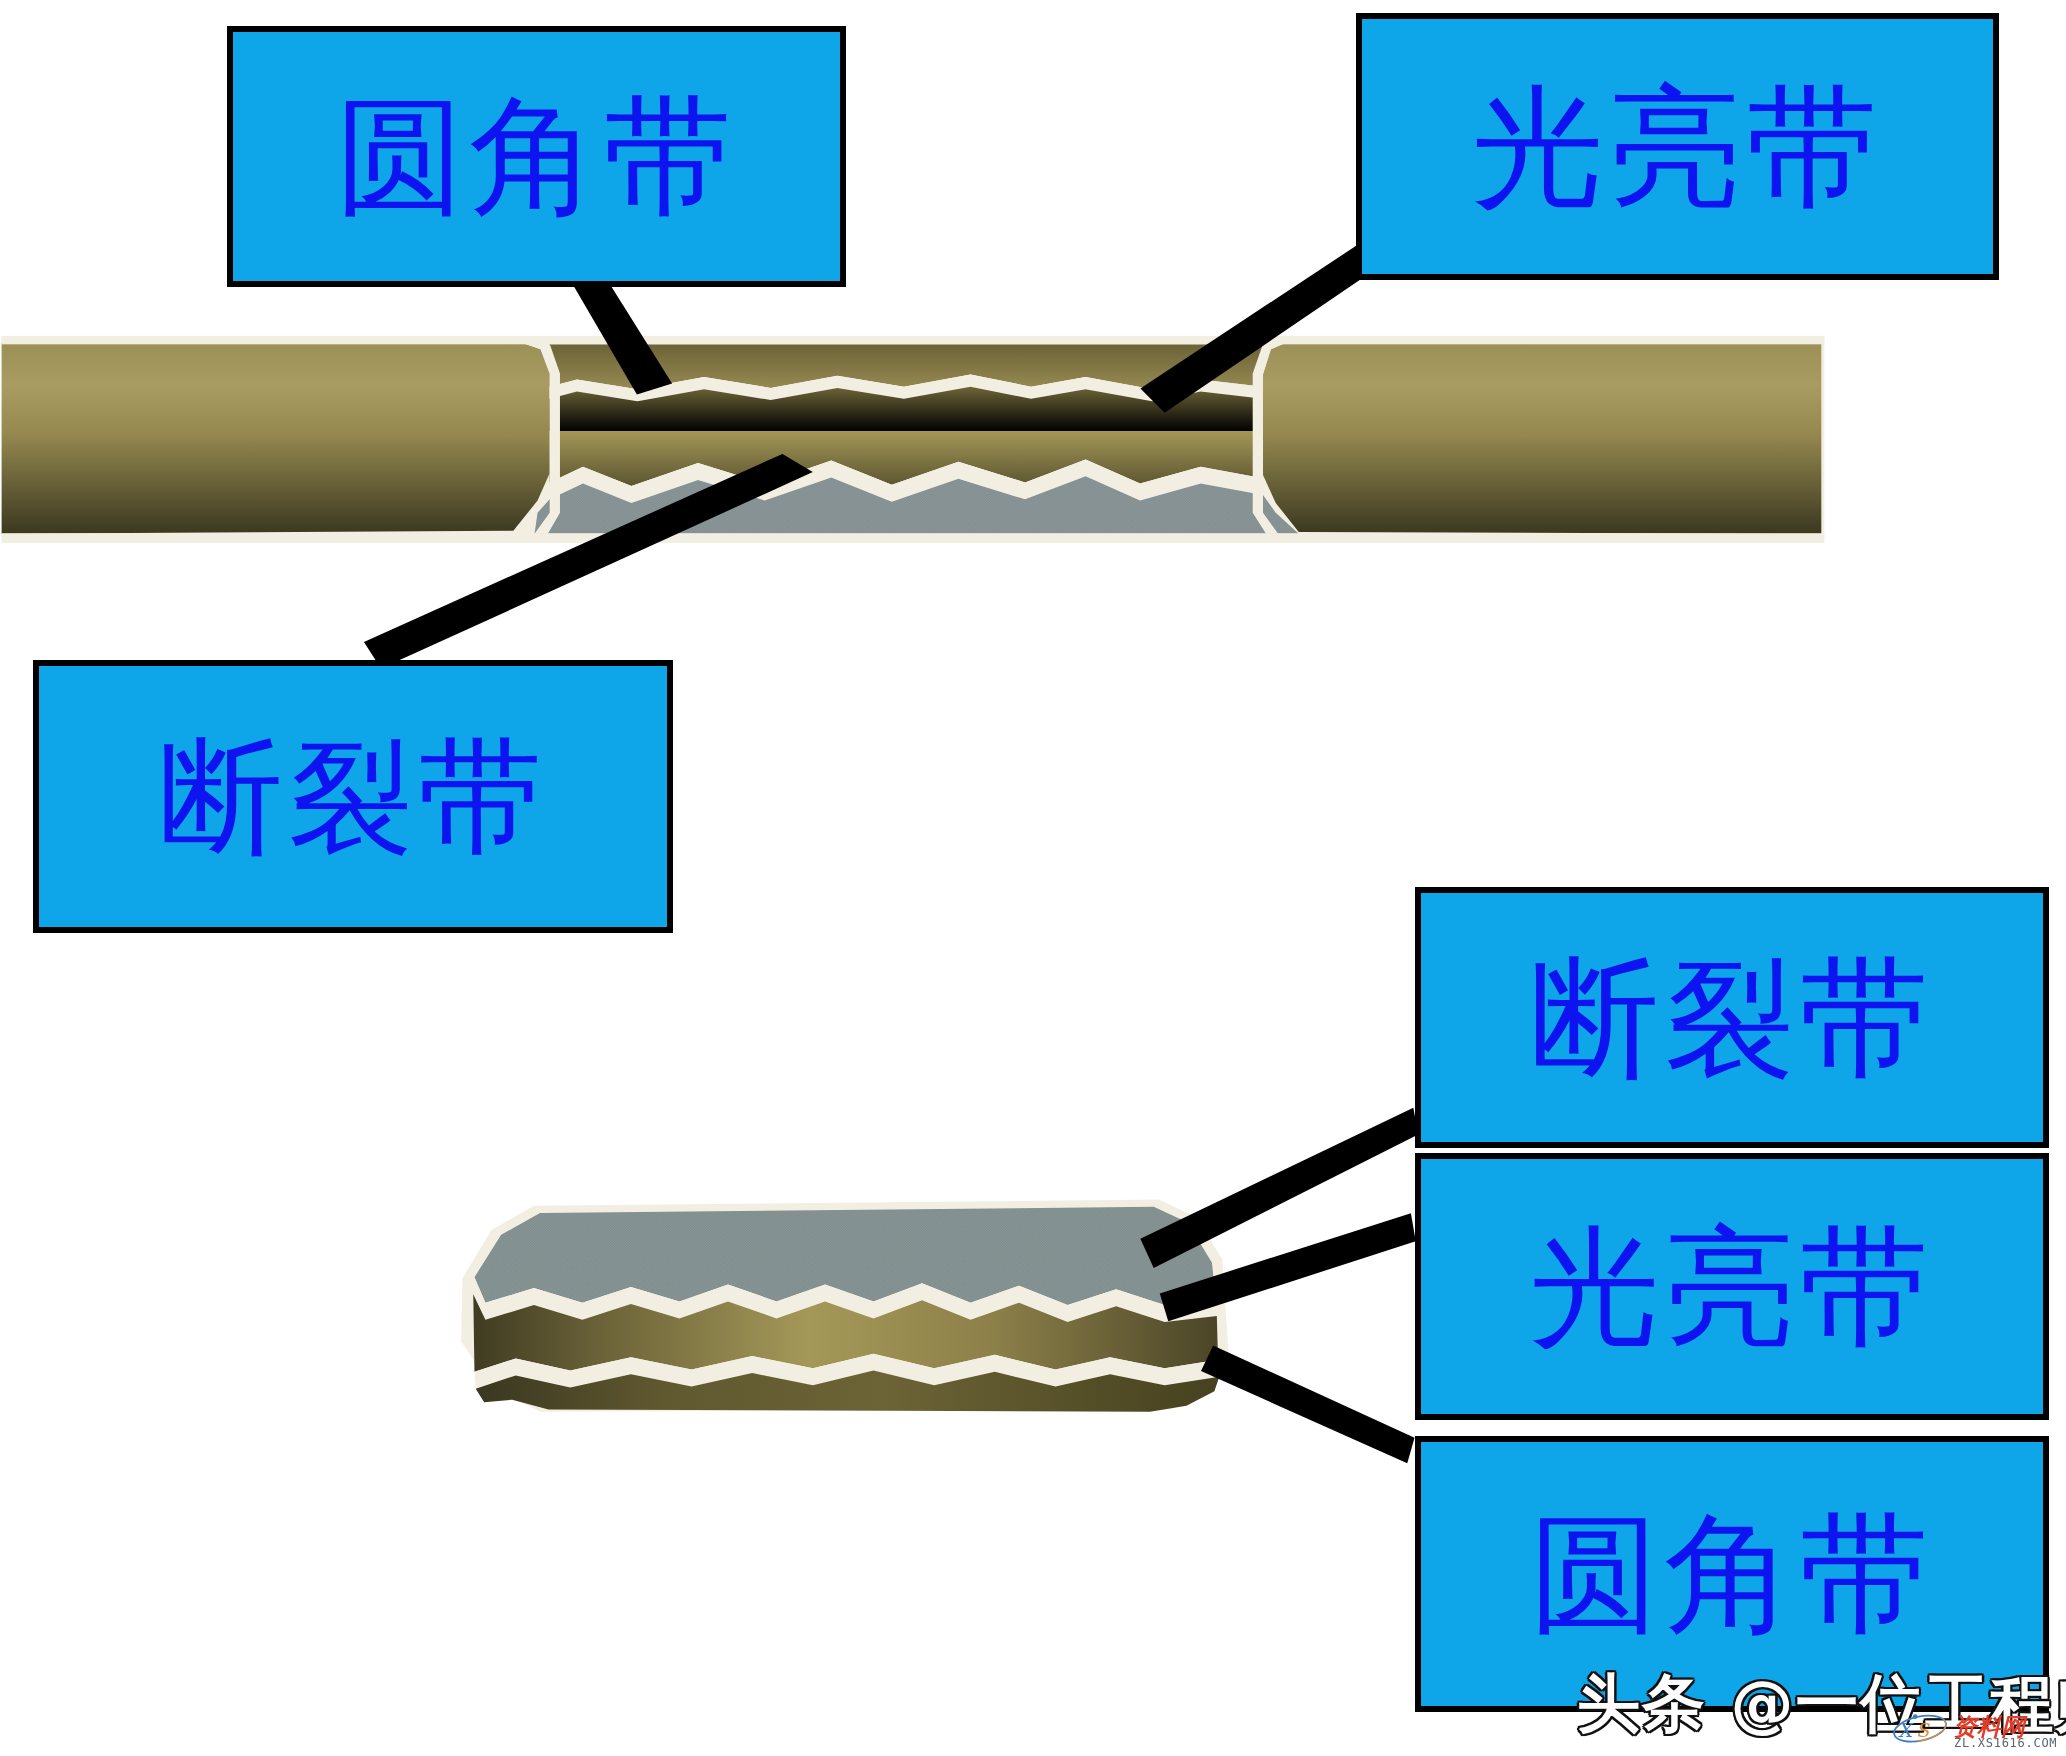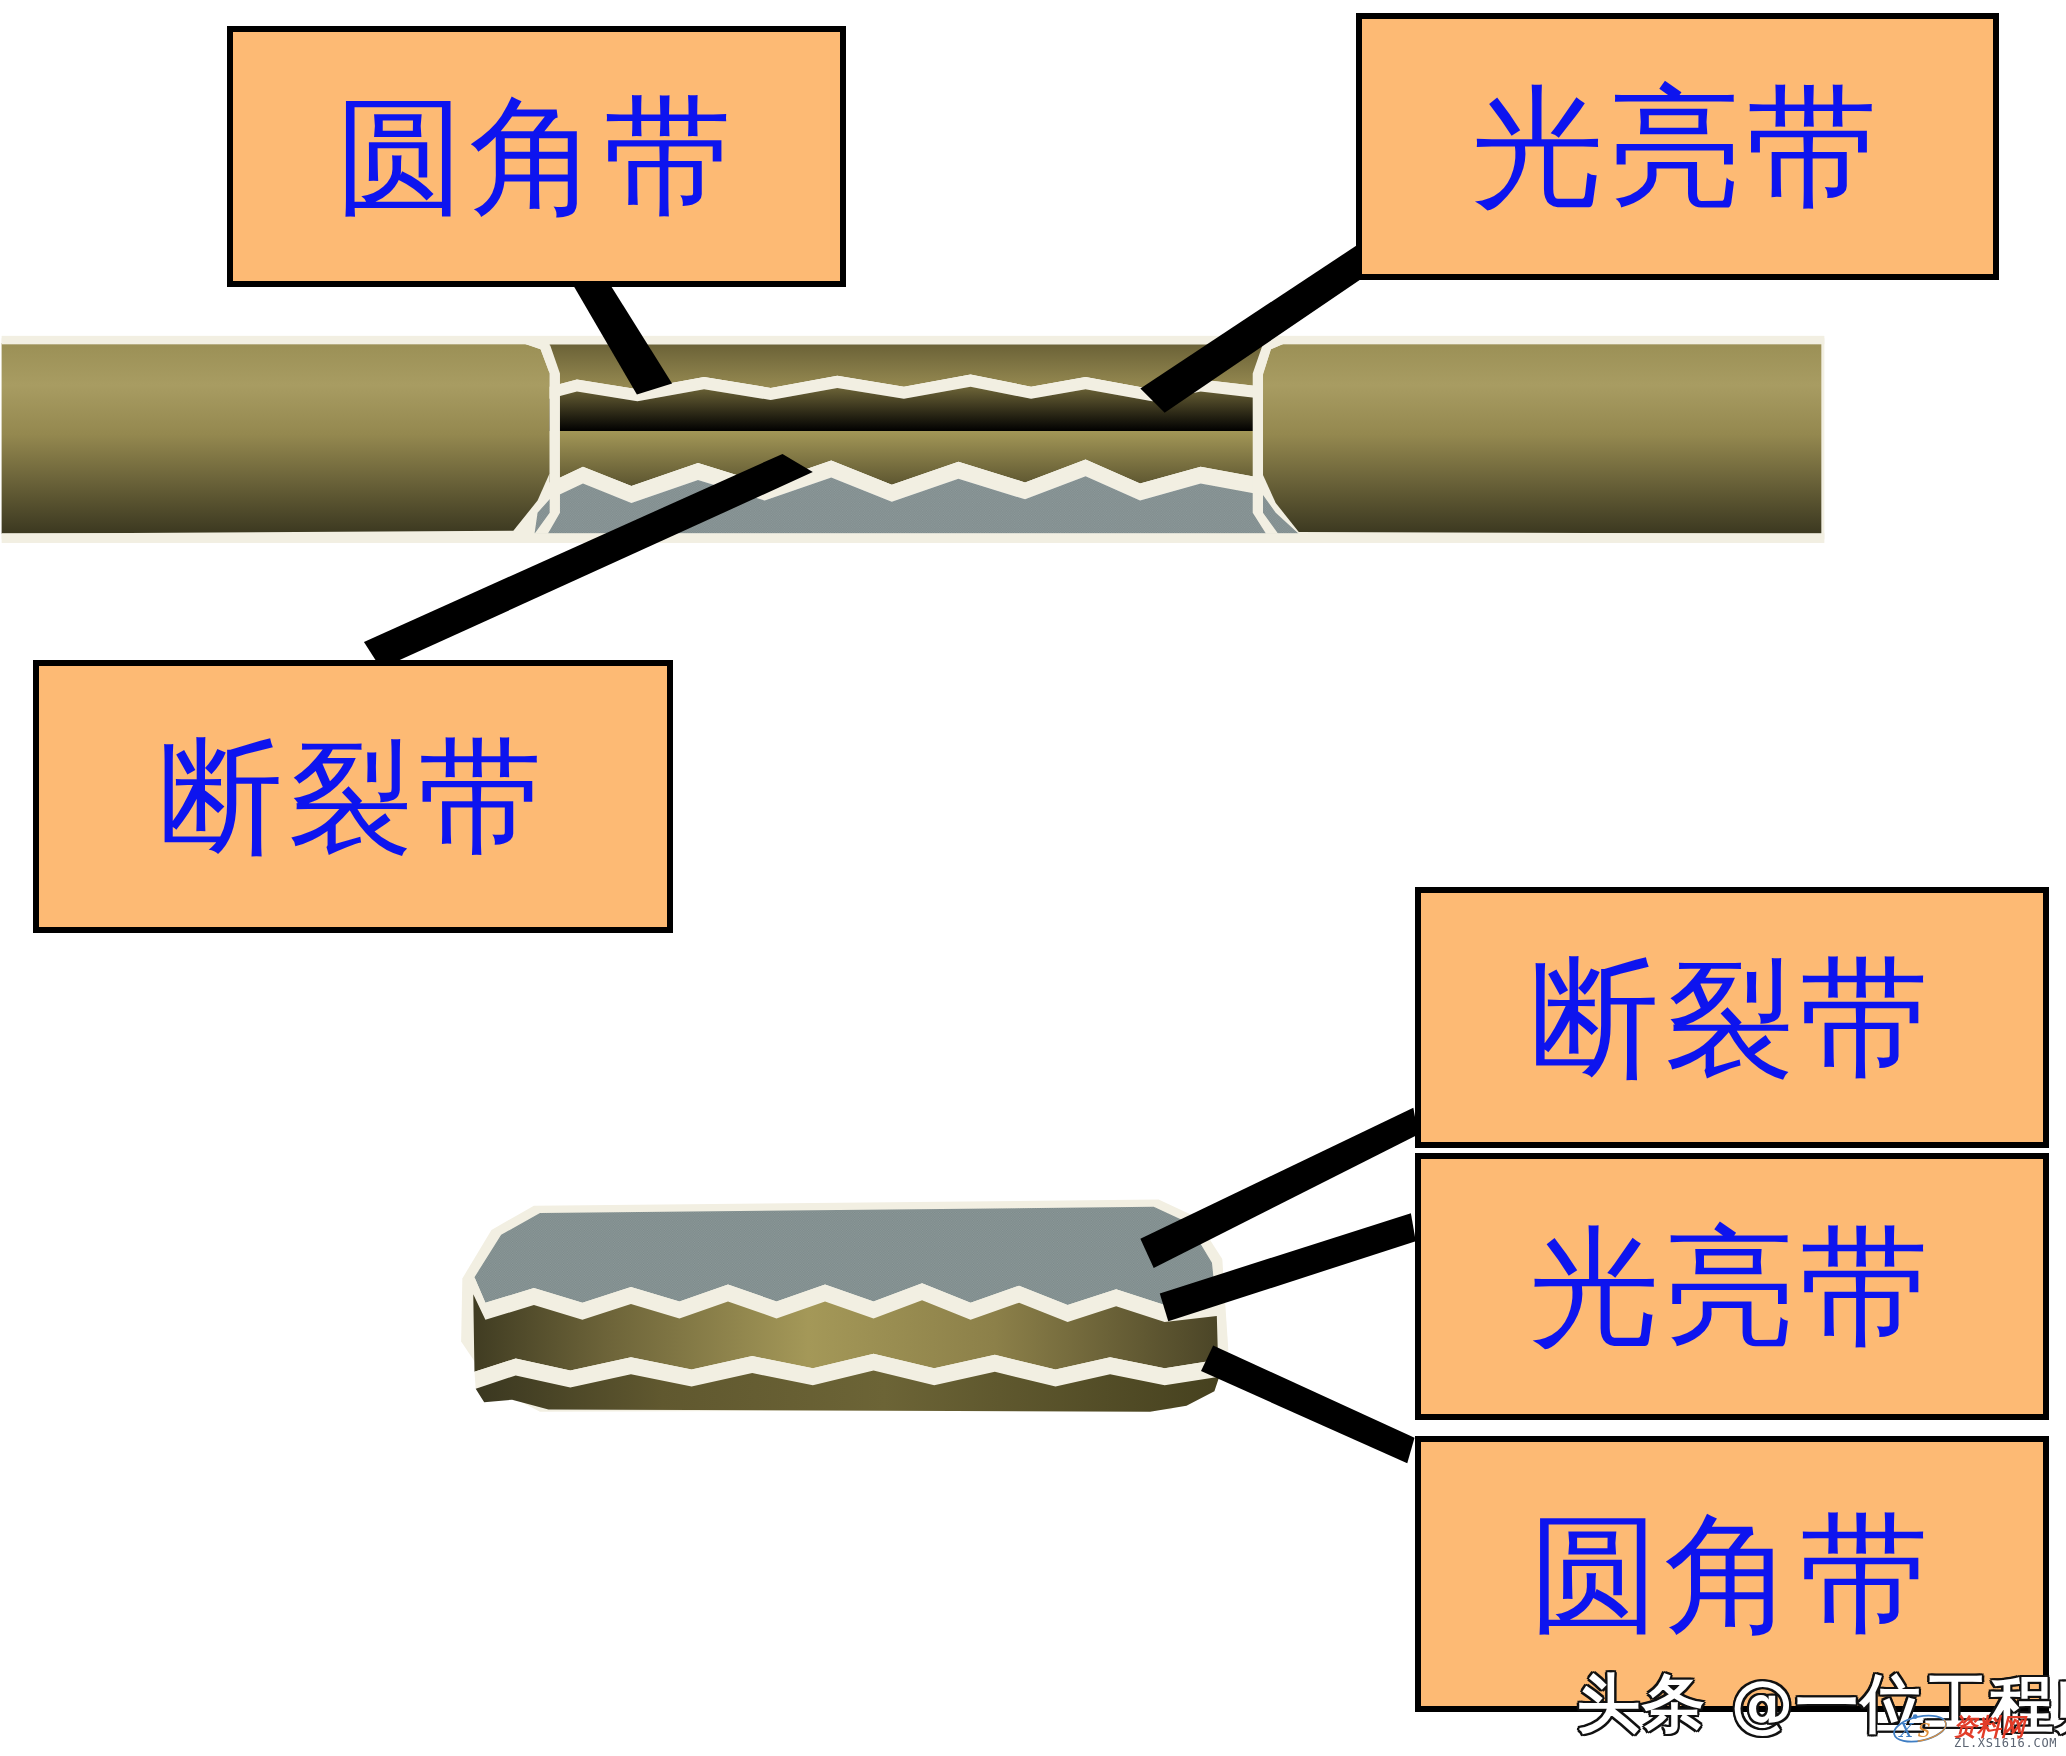--- a/index.html
+++ b/index.html
@@ -14,21 +14,21 @@
     position: relative;
     width: 2066px;
     height: 1757px;
     background: #ffffff;
     overflow: hidden;
   }
   
   .label-box {
     position: absolute;
     box-sizing: border-box;
-    background: #fdba74;
+    background: #0ea5e9;
     border: 6.7px solid #000000;
     display: flex;
     align-items: center;
     justify-content: center;
     z-index: 30;
   }
   .label-box .label-text {
     color: #0d14ef;
     font-family: "DejaVu Serif", "Liberation Serif", serif;
     font-weight: 400;

